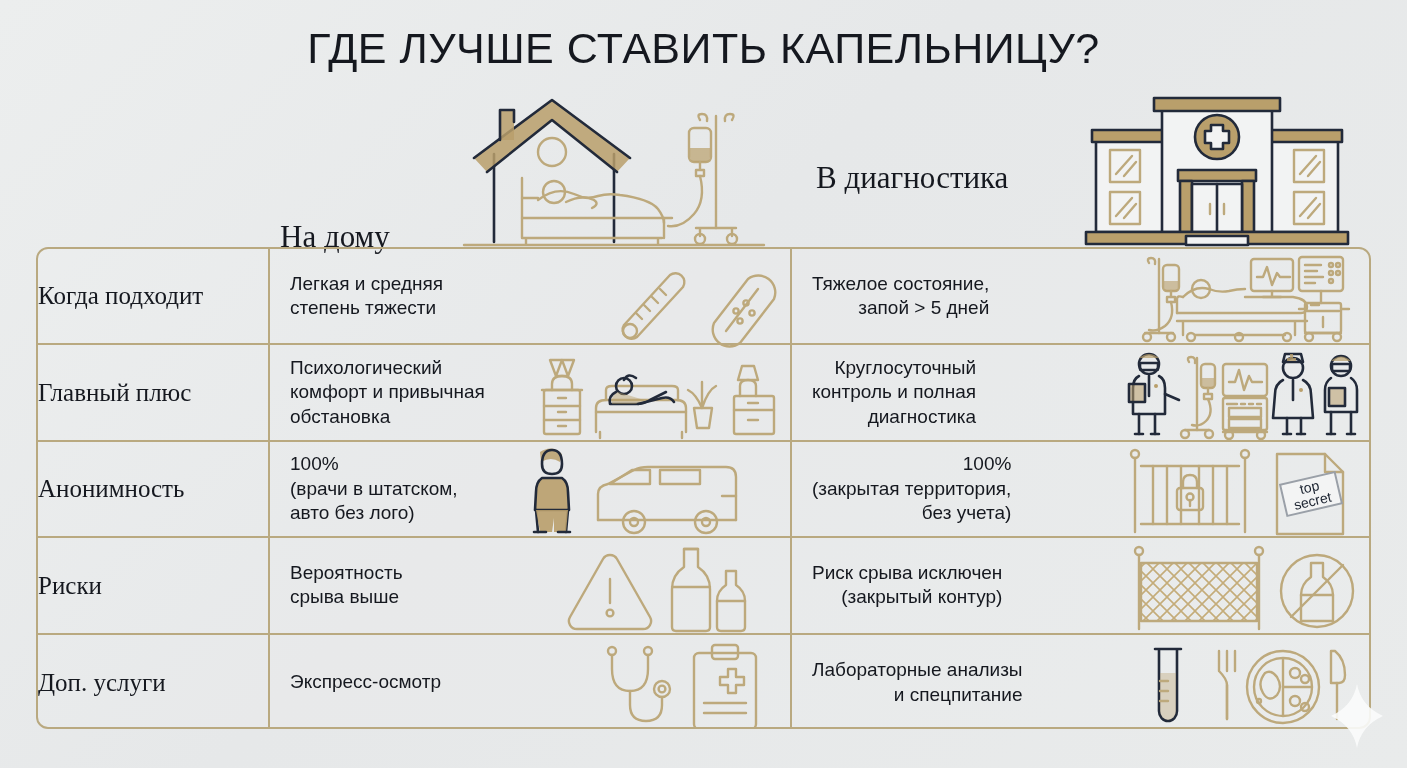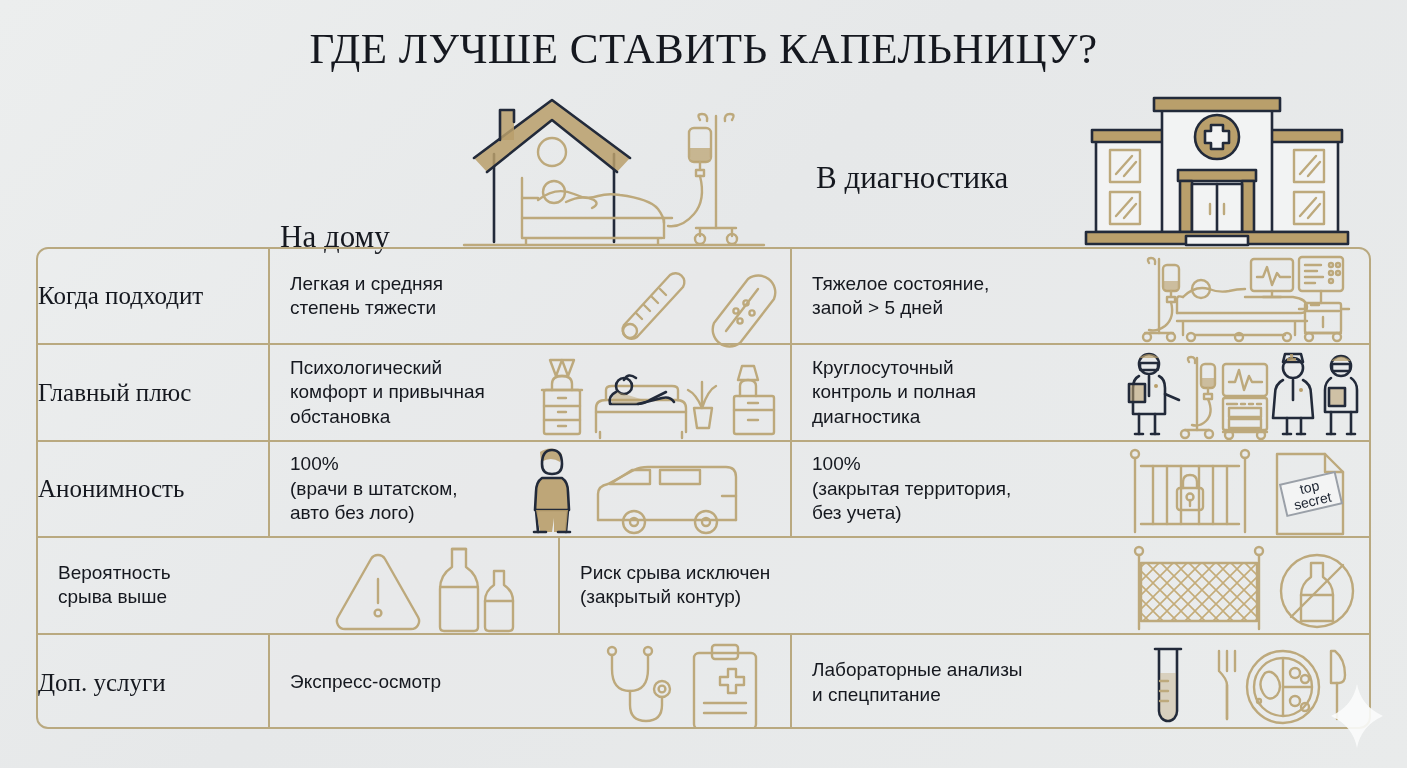--- a/index.html
+++ b/index.html
@@ -16,21 +16,21 @@
     overflow: hidden;
   }
 
   
   #title {
     position: absolute;
     top: 24px;
     left: 0;
     width: 1407px;
     text-align: center;
-    font-family: Liberation Serif, serif;
+    font-family: Liberation Sans, sans-serif;
     font-size: 43px;
     letter-spacing: 0.5px;
     color: #15181f;
     white-space: nowrap;
   }
 
   
   #header-band {
     position: absolute;
     top: 92px;
@@ -94,20 +94,21 @@
     display: flex;
     align-items: center;
   }
   .cell-home {
     width: 522px;
     flex: 0 0 522px;
     border-right: 2px solid #b9a980;
   }
   .cell-hosp {
     flex: 1 1 auto;
+    text-align: right;
   }
   .cell-text {
     padding-left: 20px;
     font-size: 19px;
     line-height: 1.30;
     color: #15181f;
     max-width: 300px;
     white-space: pre-line;
     z-index: 2;
     position: relative;
@@ -488,20 +489,21 @@
                 <text x="186" y="48" font-family="'Liberation Sans',sans-serif" font-size="14" fill="#1b2330" text-anchor="middle">top</text>
                 <text x="186" y="62" font-family="'Liberation Sans',sans-serif" font-size="14" fill="#1b2330" text-anchor="middle">secret</text>
               </g>
             </g>
           </svg>
         </div>
       </div>
     </div>
 
     <div class="row">
+      <div class="cell-label">Риски</div>
       <div class="cell-home">
         <div class="cell-text">Вероятность
 срыва выше</div>
         <div class="cell-art">
           <svg viewBox="0 0 220 92" width="220" height="92">
             <g>
               <path class="ln" d="M44 14 a8 8 0 0 1 7 4 L84 76 a8 8 0 0 1 -7 12 H11 a8 8 0 0 1 -7 -12 L37 18 a8 8 0 0 1 7 -4 z" stroke-width="3"></path>
               <path class="ln" d="M44 38 v24" stroke-width="3.4"></path>
               <circle class="ln" cx="44" cy="72" r="3.4"></circle>
             </g>

